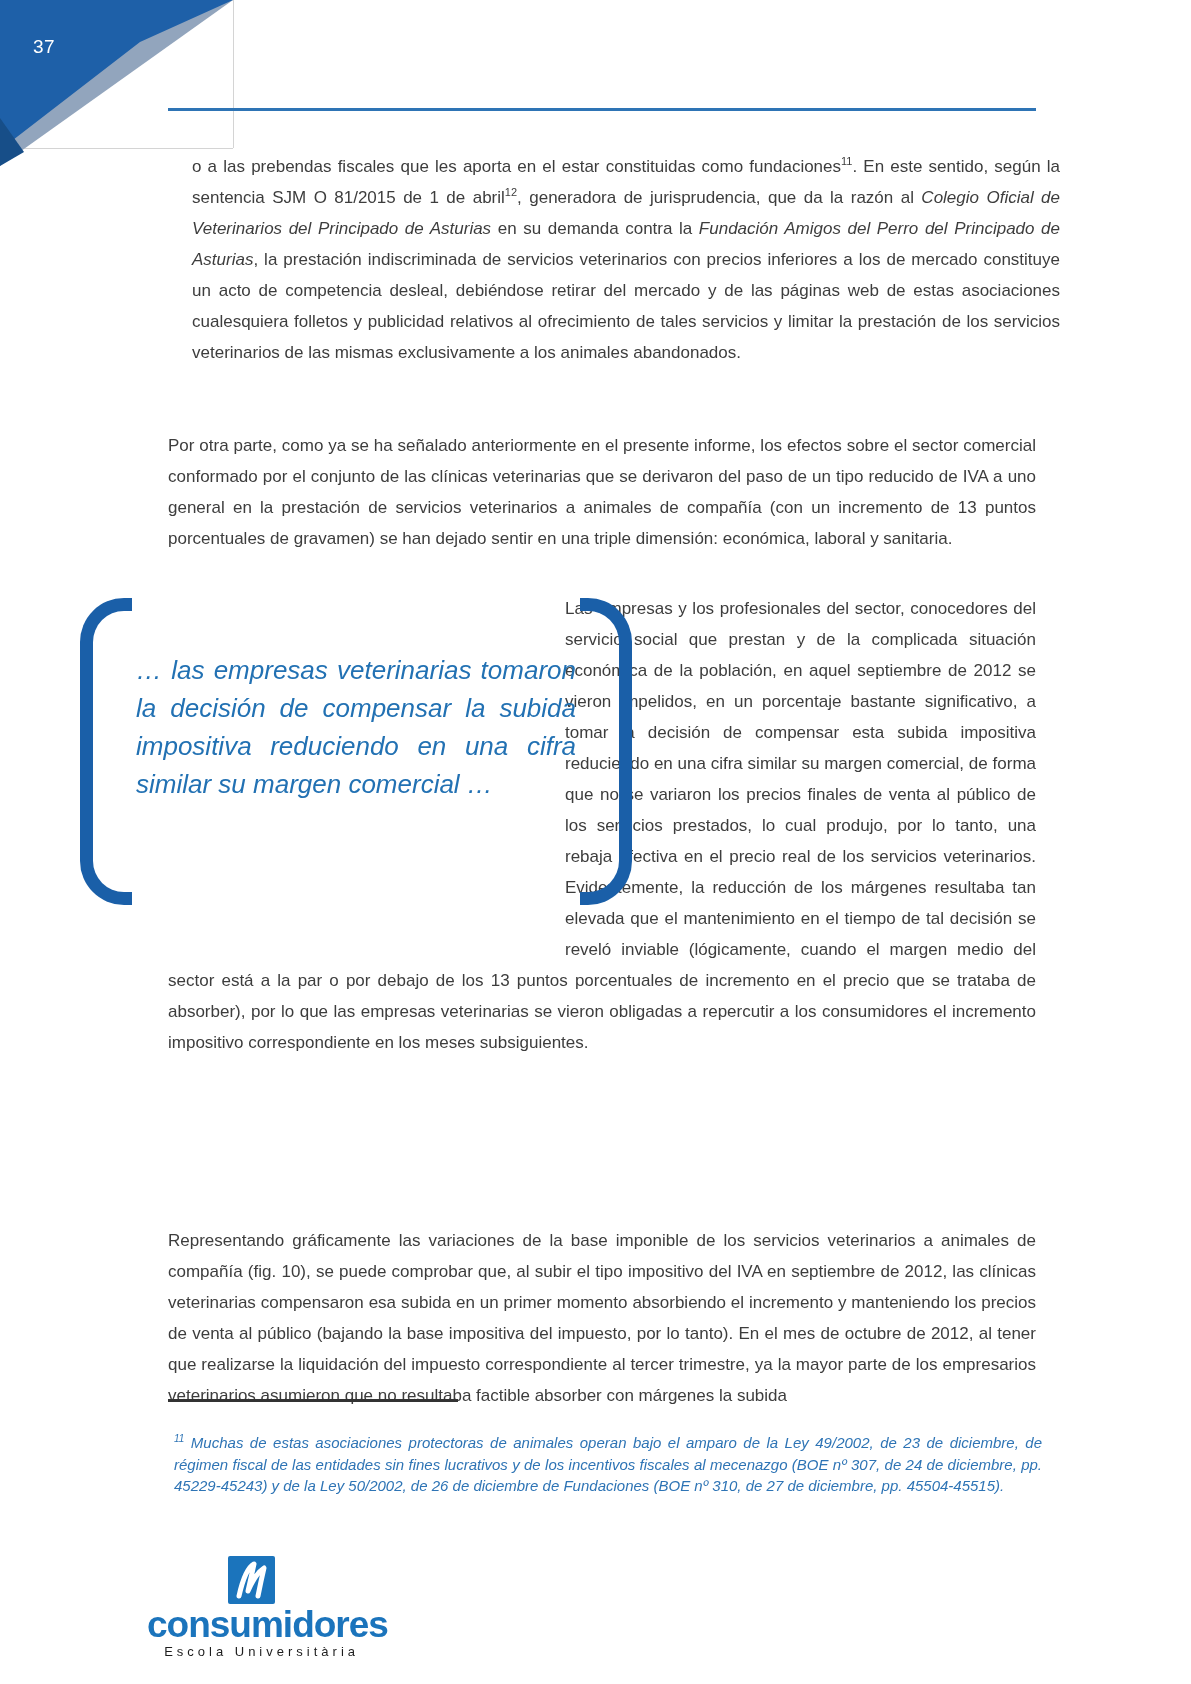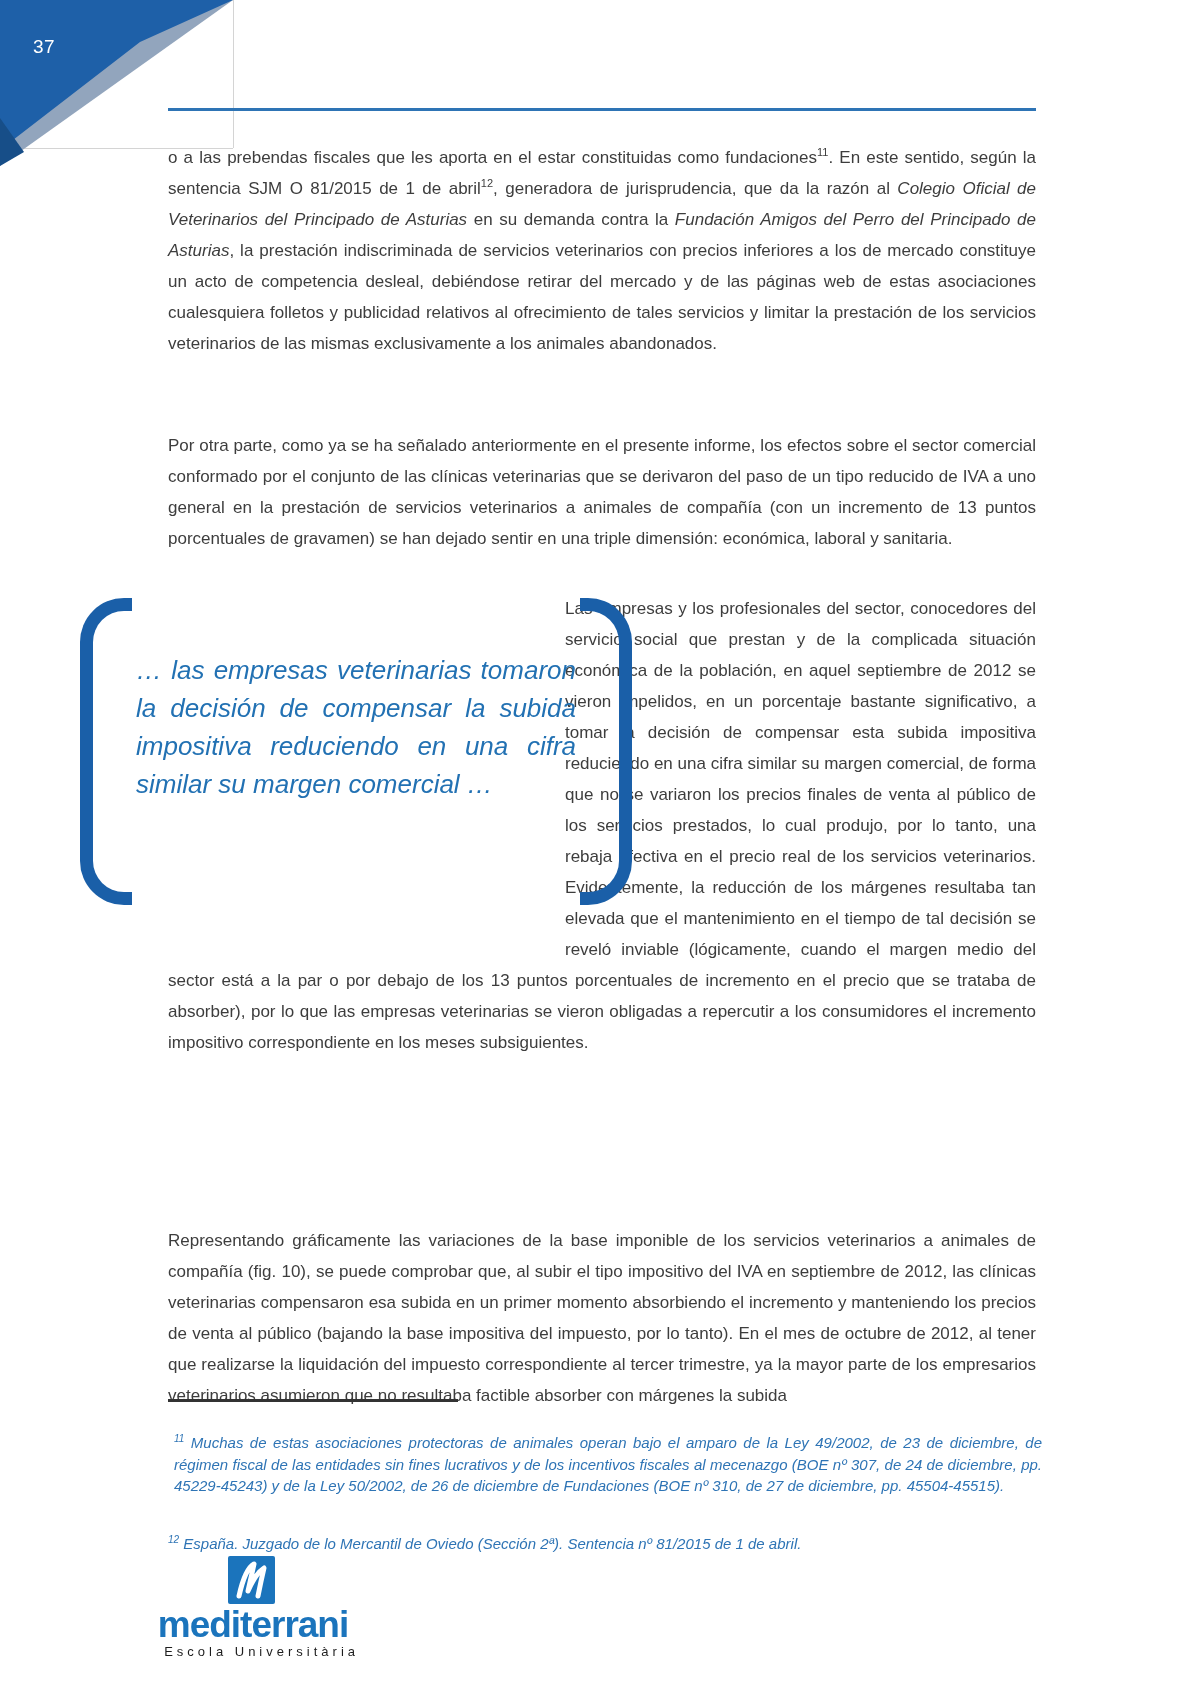--- a/index.html
+++ b/index.html
@@ -25,21 +25,21 @@
     font-size:19px;line-height:34px;letter-spacing:.8px;
   }
   .title-rule{
     position:absolute;left:168px;top:108px;width:868px;height:3px;
     background:#2E74B5;
   }
   .body-par{
     position:absolute;left:168px;width:868px;
     font-size:17px;line-height:31px;text-align:justify;
   }
-  .p1{top:125px;}
+  .p1{top:134px;margin-left:24px;}
   .p2{top:413px;}
   .wrap-par{top:593px;}
   .p4{top:1208px;}
   .ital{font-style:italic;}
   sup{font-size:11px;line-height:0;}
   
   .quote-float{
     float:left;
     width:456px;height:341px;
     margin:0 10px 2px -88px;
@@ -118,30 +118,29 @@
       <div class="quote-text">… las empresas veterinarias tomaron la decisión de compensar la subida impositiva reduciendo en una cifra similar su margen comercial …</div>
     </div><span>Las empresas y los profesionales del sector, conocedores del servicio social que prestan y de la complicada situación económica de la población, en aquel septiembre de 2012 se vieron impelidos, en un porcentaje bastante significativo, a tomar la decisión de compensar esta subida impositiva reduciendo en una cifra similar su margen comercial, de forma que no se variaron los precios finales de venta al público de los servicios prestados, lo cual produjo, por lo tanto, una rebaja efectiva en el precio real de los servicios veterinarios. Evidentemente, la reducción de los márgenes resultaba tan elevada que el mantenimiento en el tiempo de tal decisión se reveló inviable (lógicamente, cuando el margen medio del sector está a la par o por debajo de los 13 puntos porcentuales de incremento en el precio que se trataba de absorber), por lo que las empresas veterinarias se vieron obligadas a repercutir a los consumidores el incremento impositivo correspondiente en los meses subsiguientes.</span>
   </div>
 
   <p class="body-par p4">Representando gráficamente las variaciones de la base imponible de los servicios veterinarios a animales de compañía (fig. 10), se puede comprobar que, al subir el tipo impositivo del IVA en septiembre de 2012, las clínicas veterinarias compensaron esa subida en un primer momento absorbiendo el incremento y manteniendo los precios de venta al público (bajando la base impositiva del impuesto, por lo tanto). En el mes de octubre de 2012, al tener que realizarse la liquidación del impuesto correspondiente al tercer trimestre, ya la mayor parte de los empresarios veterinarios asumieron que no resultaba factible absorber con márgenes la subida</p>
 
   <div class="fn-rule"></div>
 
   <p class="footnote fn11"><sup>11</sup><span> Muchas de estas asociaciones protectoras de animales operan bajo el amparo de la Ley 49/2002, de 23 de diciembre, de régimen fiscal de las entidades sin fines lucrativos y de los incentivos fiscales al mecenazgo (BOE nº 307, de 24 de diciembre, pp. 45229-45243) y de la Ley 50/2002, de 26 de diciembre de Fundaciones (BOE nº 310, de 27 de diciembre, pp. 45504-45515).</span></p>
 
-  <p class="footnote fn12"><sup>12</sup><span> España. Juzgado de lo Mercantil de Oviedo (Sección 2ª). Sentencia nº 81/2015 de 1 de abril.</span></p>
 
   <div class="footer">
 
     <div class="brand">
       <svg class="brand-mark" width="47" height="48" viewBox="0 0 47 48">
         <rect x="0" y="0" width="47" height="48" rx="2" fill="#1B74BC"></rect>
         <path d="M11 40 Q17 13 26 8 Q23 22 20 35 Q28 17 36 12 Q33 25 30 40" fill="none" stroke="#ffffff" stroke-width="5" stroke-linecap="round" stroke-linejoin="round"></path>
       </svg>
-      <div class="brand-word">mediterrani</div>
+      <div class="brand-word">consumidores</div>
       <div class="brand-sub">Escola Universitària</div>
     </div>
 
 
 
   </div>
 
 </div>
 
 </body></html>

